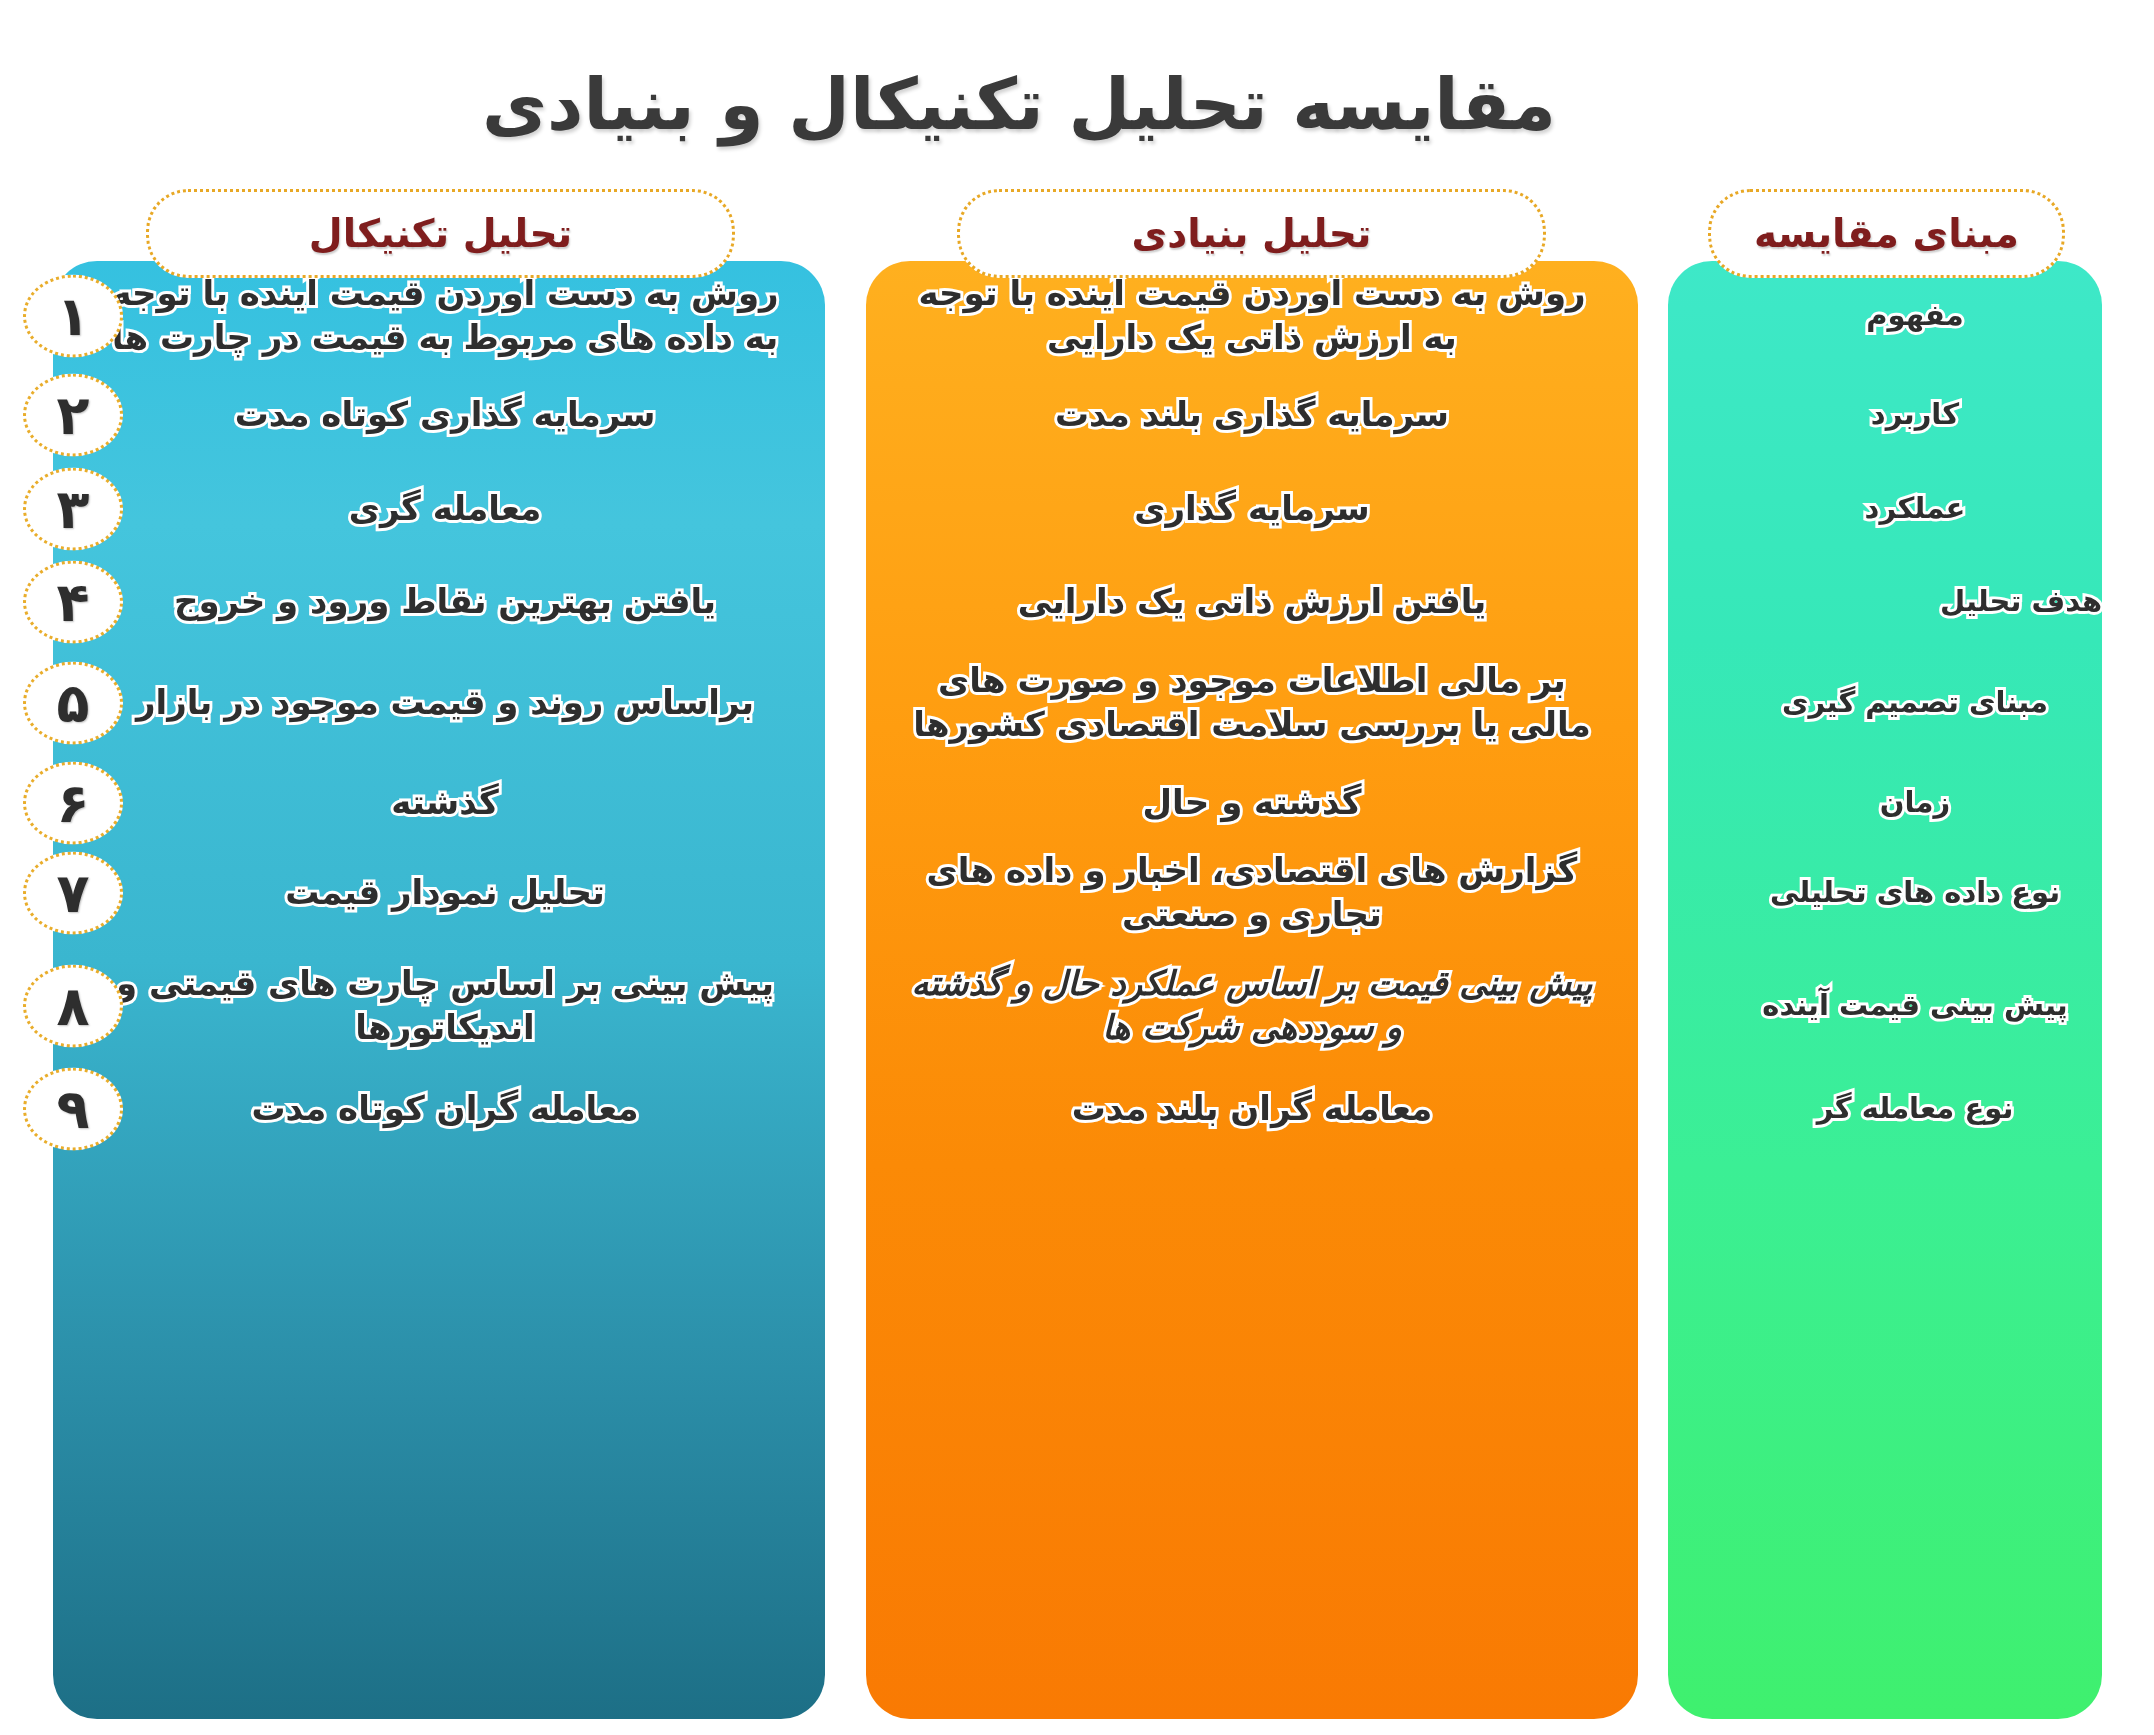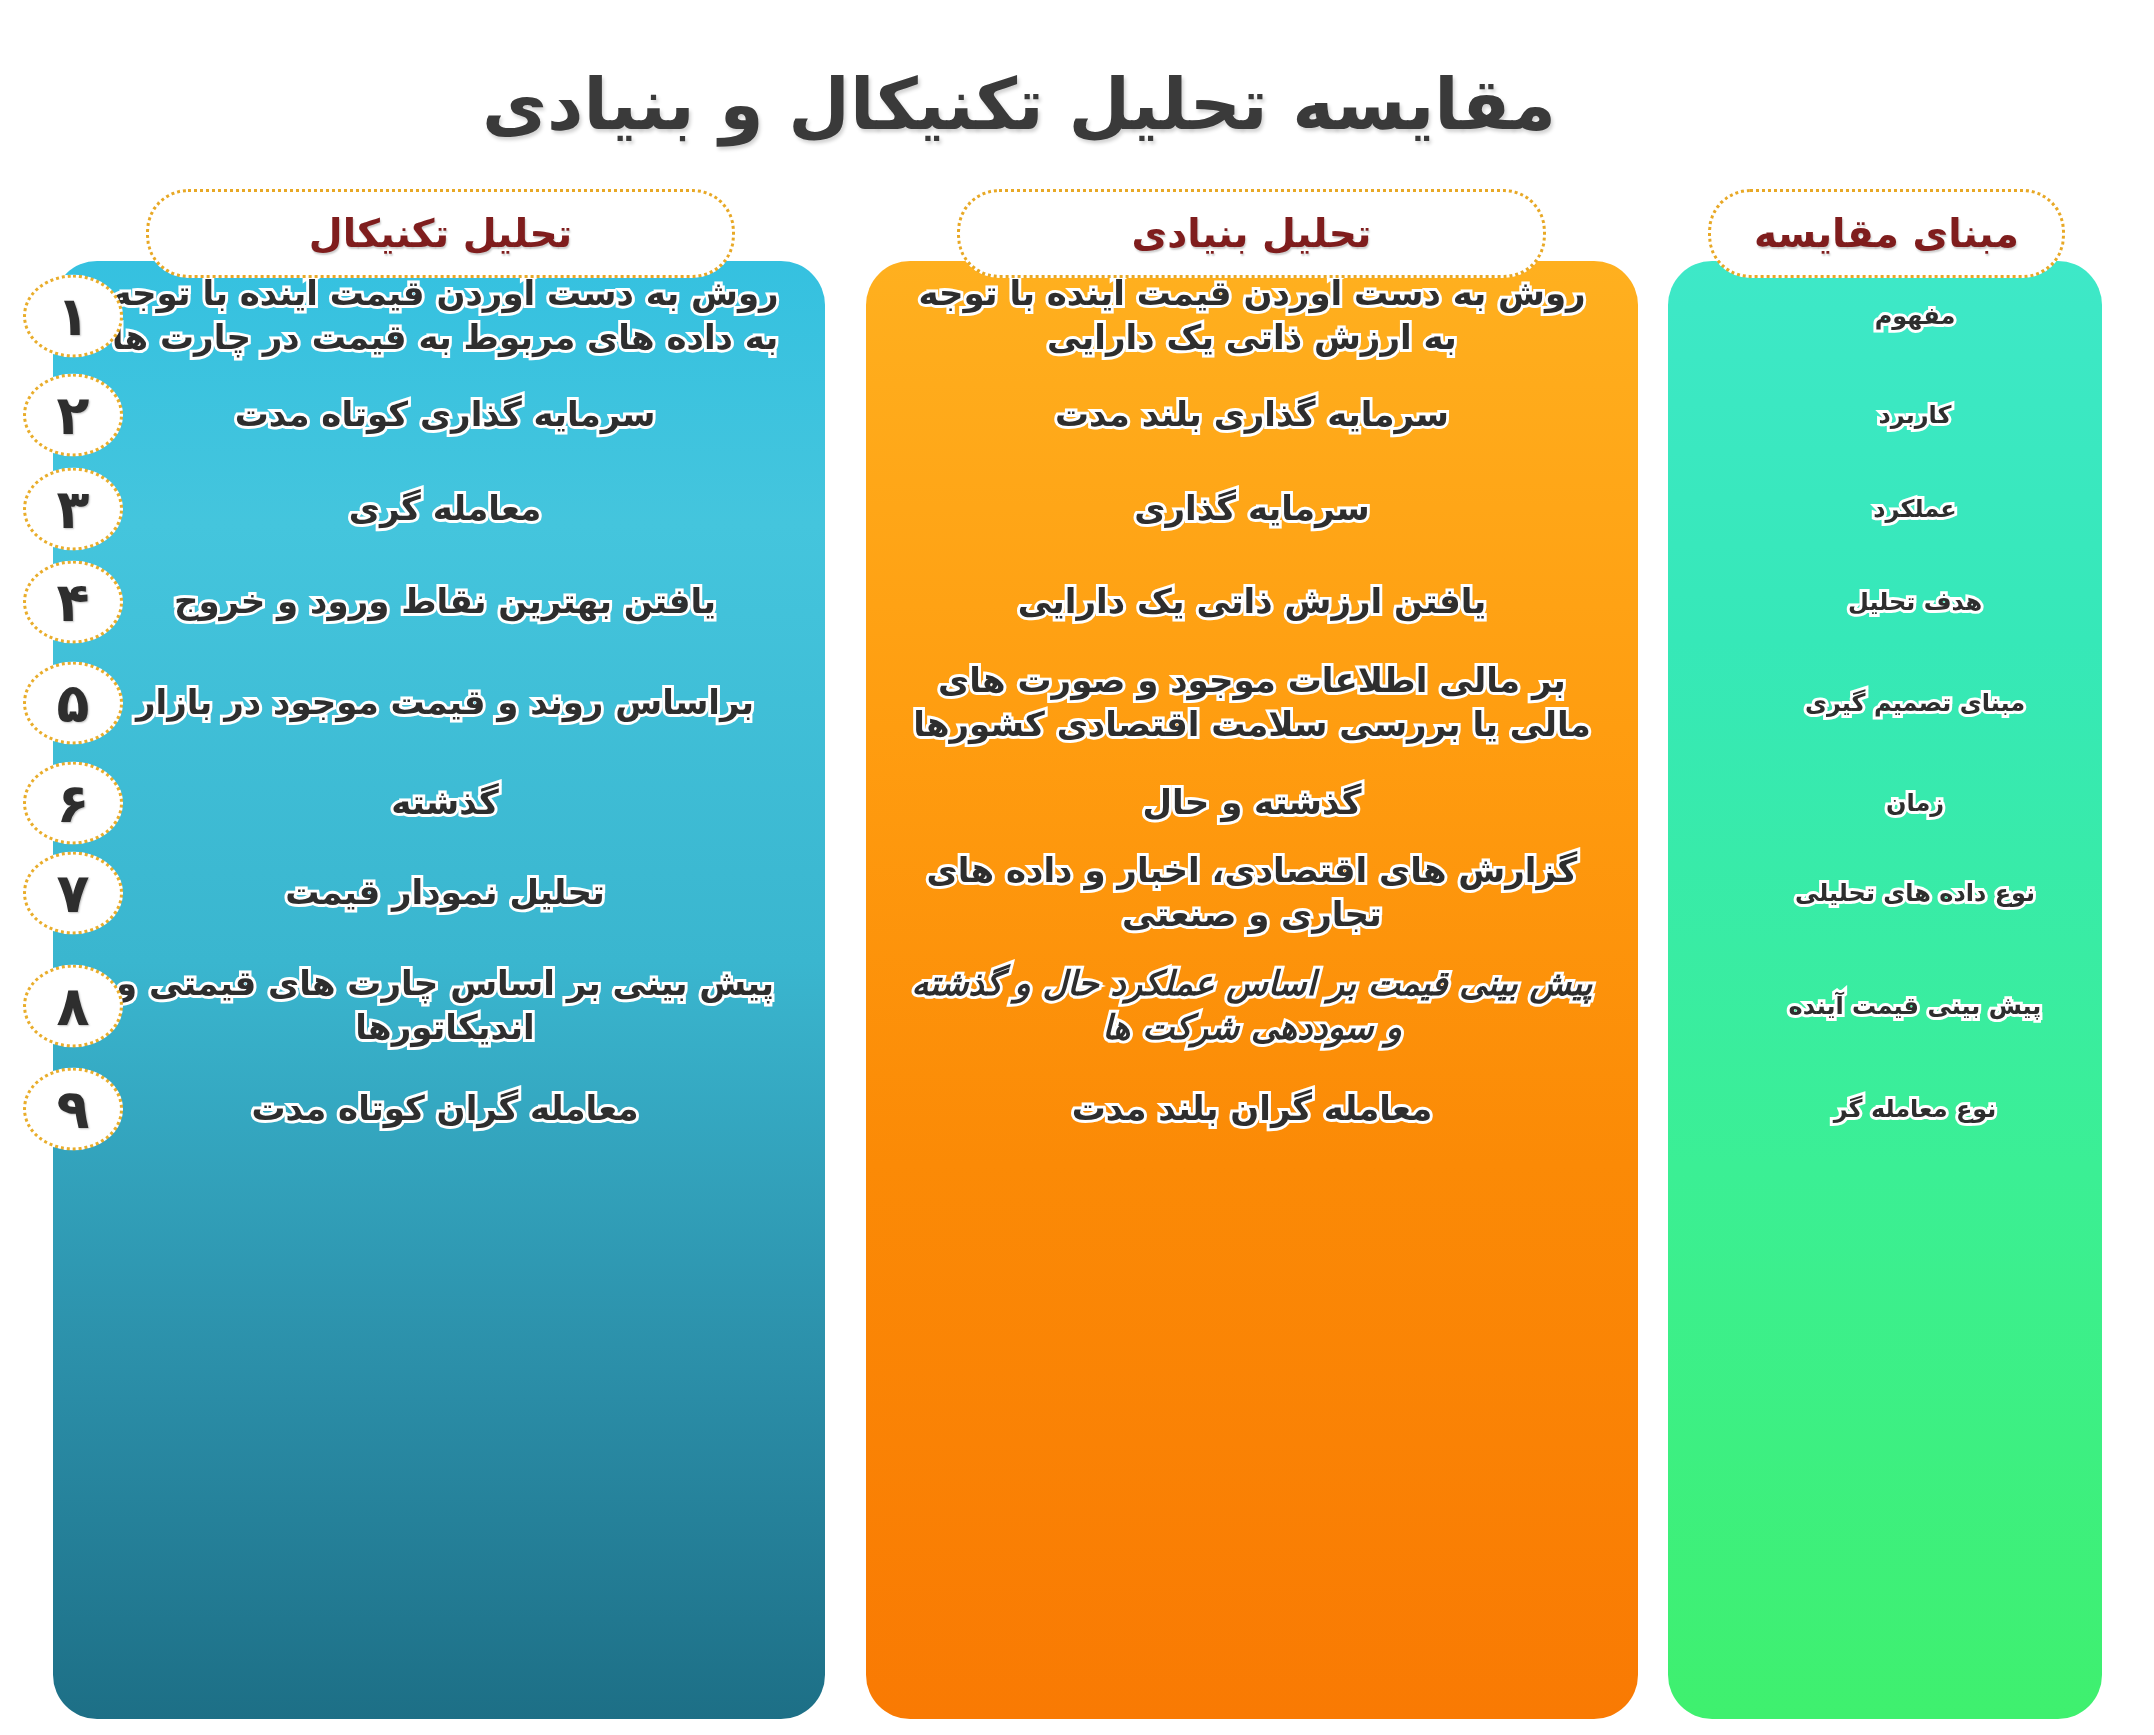--- a/index.html
+++ b/index.html
@@ -98,21 +98,21 @@
     text-align:center;
     font-weight:bold;
     color:#2e2e2e;
     line-height:1.28;
     -webkit-text-stroke:5.8px #ffffff;
     paint-order:stroke fill;
   }
   .cell-basis{
     position:absolute;
     right:52px;width:374px;
-    font-size:24px;
+    font-size:29px;
   }
   .cell-fundamental{
     position:absolute;
     right:541px;width:722px;
     font-size:34px;
     padding:0 17.4px;
   }
   .cell-technical{
     position:absolute;
     right:1352px;width:714px;
@@ -175,21 +175,21 @@
       <div class="cell cell-technical" style="top: calc(154px); transform: translateY(-50%);">سرمایه گذاری کوتاه مدت</div>
       <div class="num" style="top: 154px; transform: translateY(-50%);">
         <span>۲</span>
       </div>
       <div class="cell cell-basis" style="top: calc(248px); transform: translateY(-50%);">عملکرد</div>
       <div class="cell cell-fundamental" style="top: calc(248px); transform: translateY(-50%);">سرمایه گذاری</div>
       <div class="cell cell-technical" style="top: calc(248px); transform: translateY(-50%);">معامله گری</div>
       <div class="num" style="top: 248px; transform: translateY(-50%);">
         <span>۳</span>
       </div>
-      <div class="cell cell-basis" style="top: calc(341px); transform: translateY(-50%);">هدف تحلیل</div>
+      <div class="cell cell-basis" style="top: calc(341px); transform: translateY(-50%); text-align: right;">هدف تحلیل</div>
       <div class="cell cell-fundamental" style="top: calc(341px); transform: translateY(-50%);">یافتن ارزش ذاتی یک دارایی</div>
       <div class="cell cell-technical" style="top: calc(341px); transform: translateY(-50%);">یافتن بهترین نقاط ورود و خروج</div>
       <div class="num" style="top: 341px; transform: translateY(-50%);">
         <span>۴</span>
       </div>
       <div class="cell cell-basis" style="top: calc(442px); transform: translateY(-50%);">مبنای تصمیم گیری</div>
       <div class="cell cell-fundamental" style="top: calc(442px); transform: translateY(-50%);">بر مالی اطلاعات موجود و صورت های مالی یا بررسی سلامت اقتصادی کشورها</div>
       <div class="cell cell-technical" style="top: calc(442px); transform: translateY(-50%);">براساس روند و قیمت موجود در بازار</div>
       <div class="num" style="top: 442px; transform: translateY(-50%);">
         <span>۵</span>

